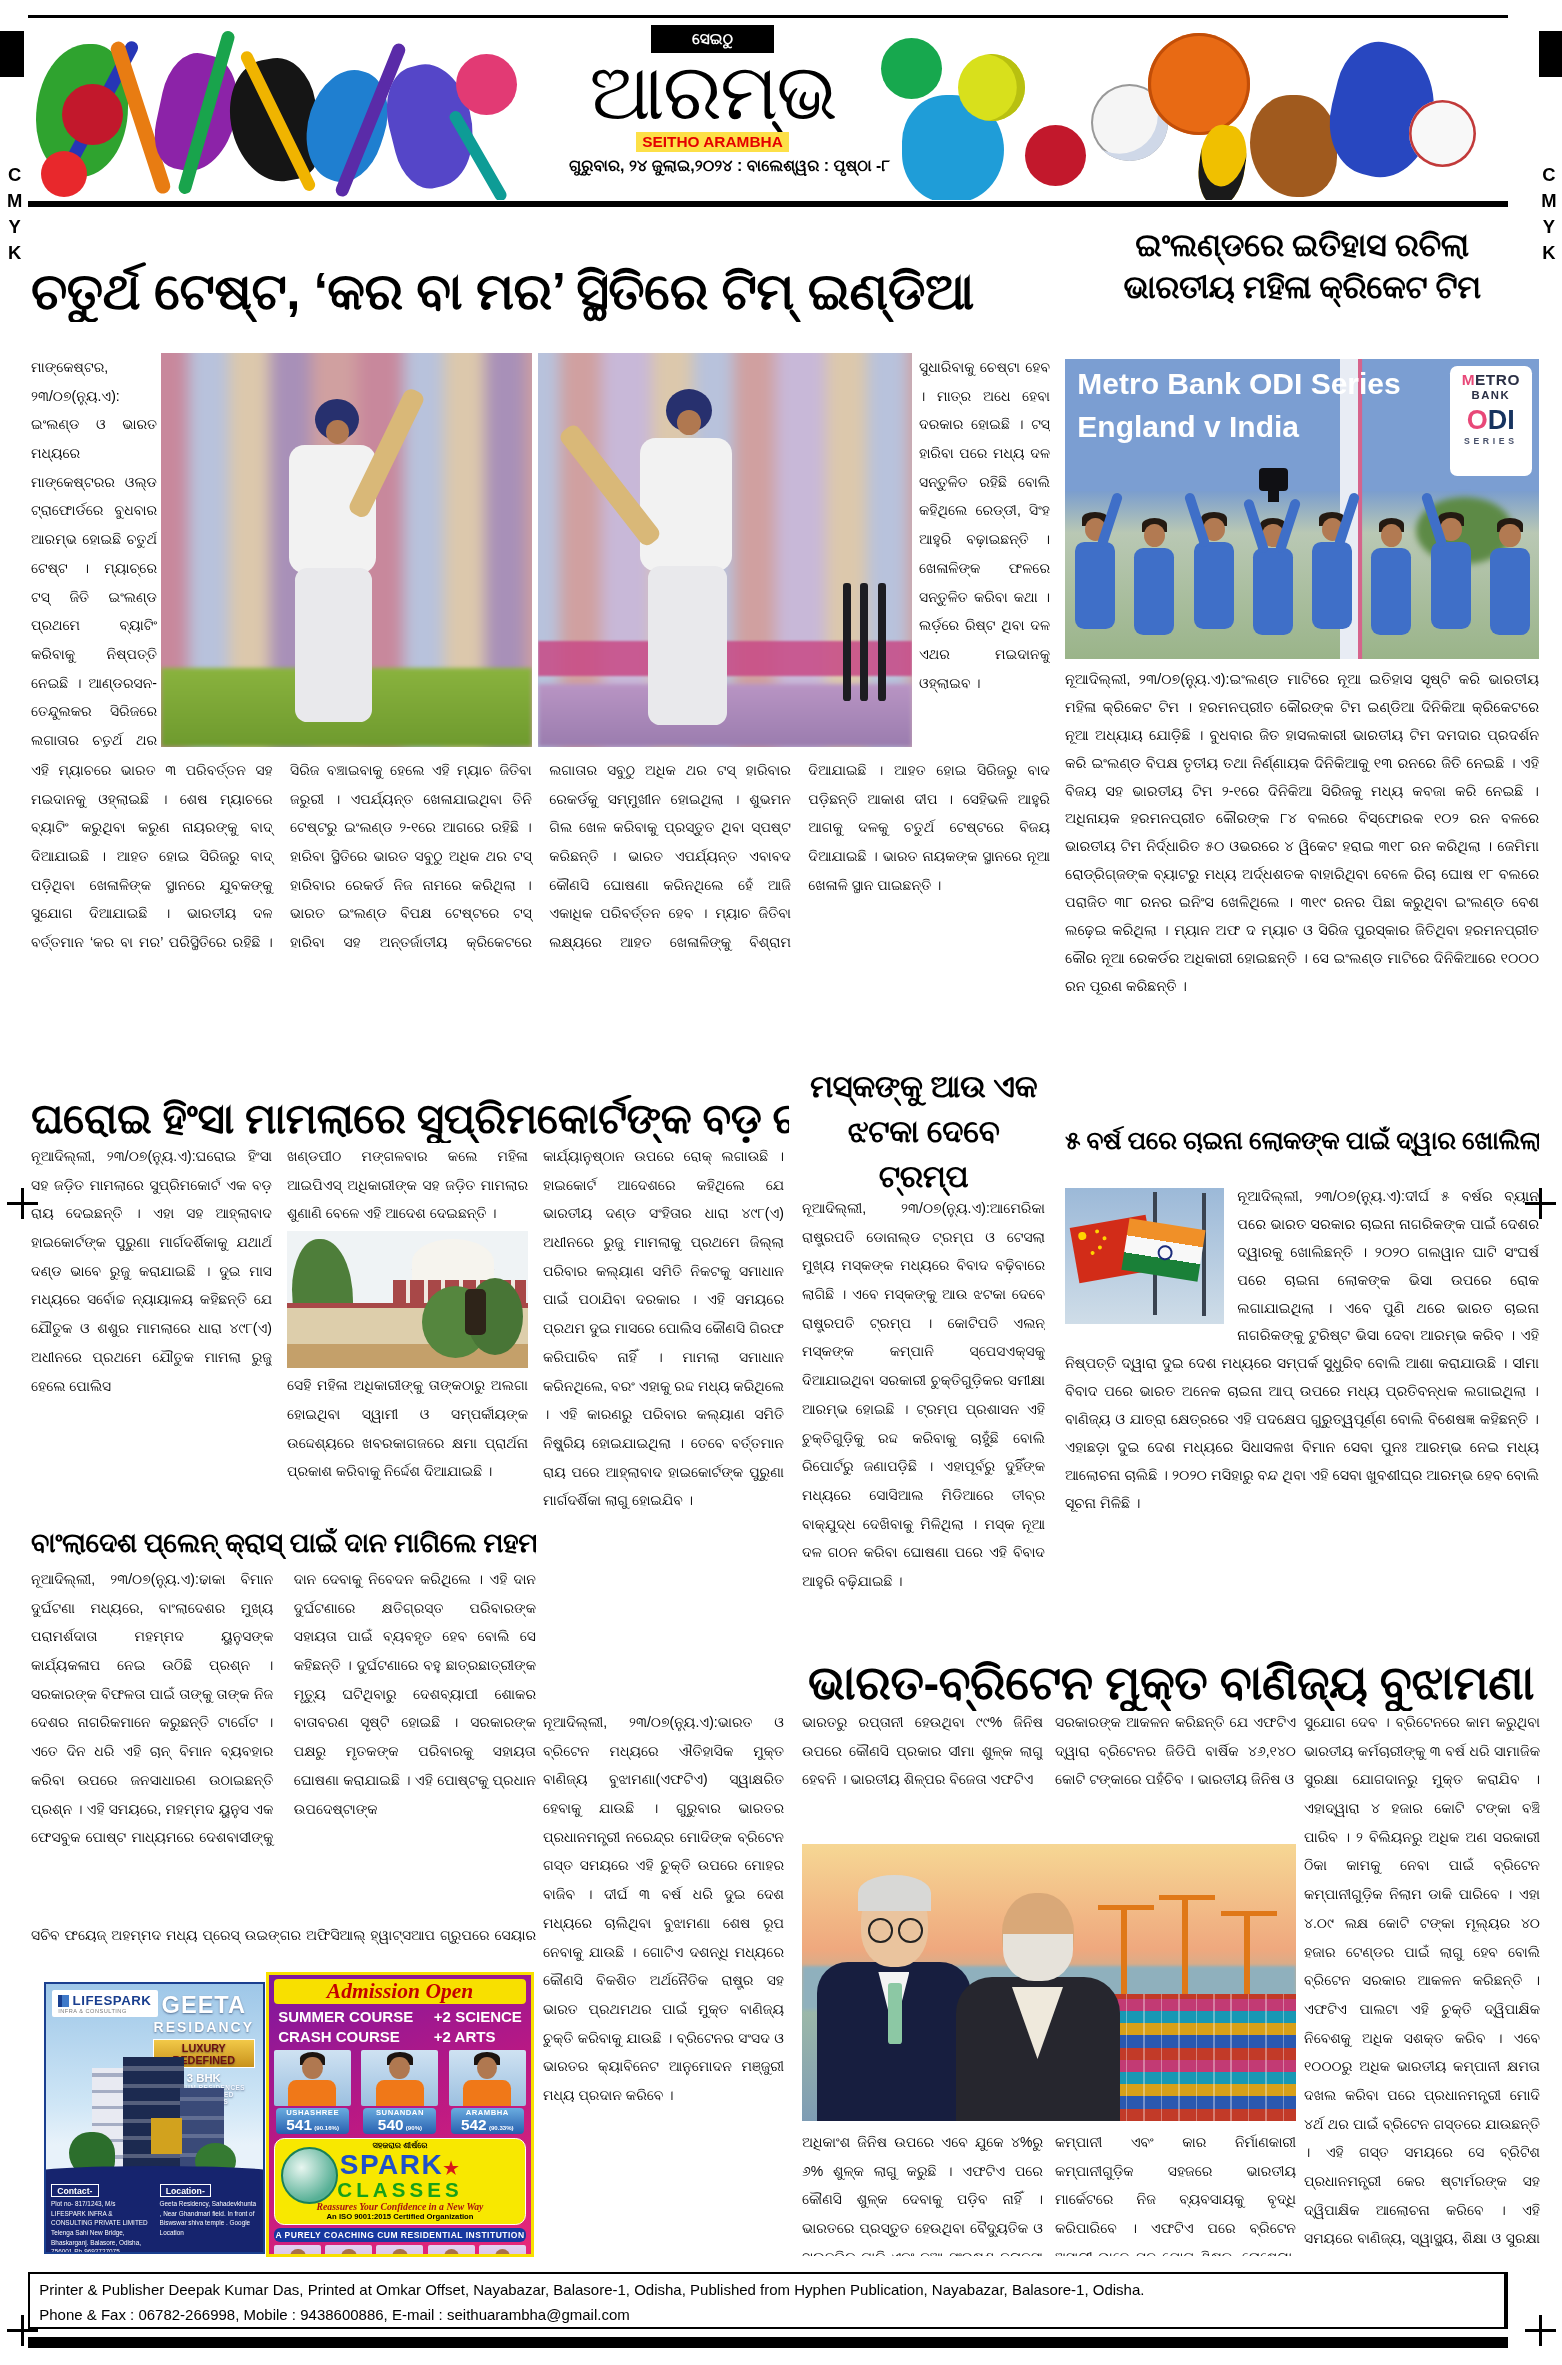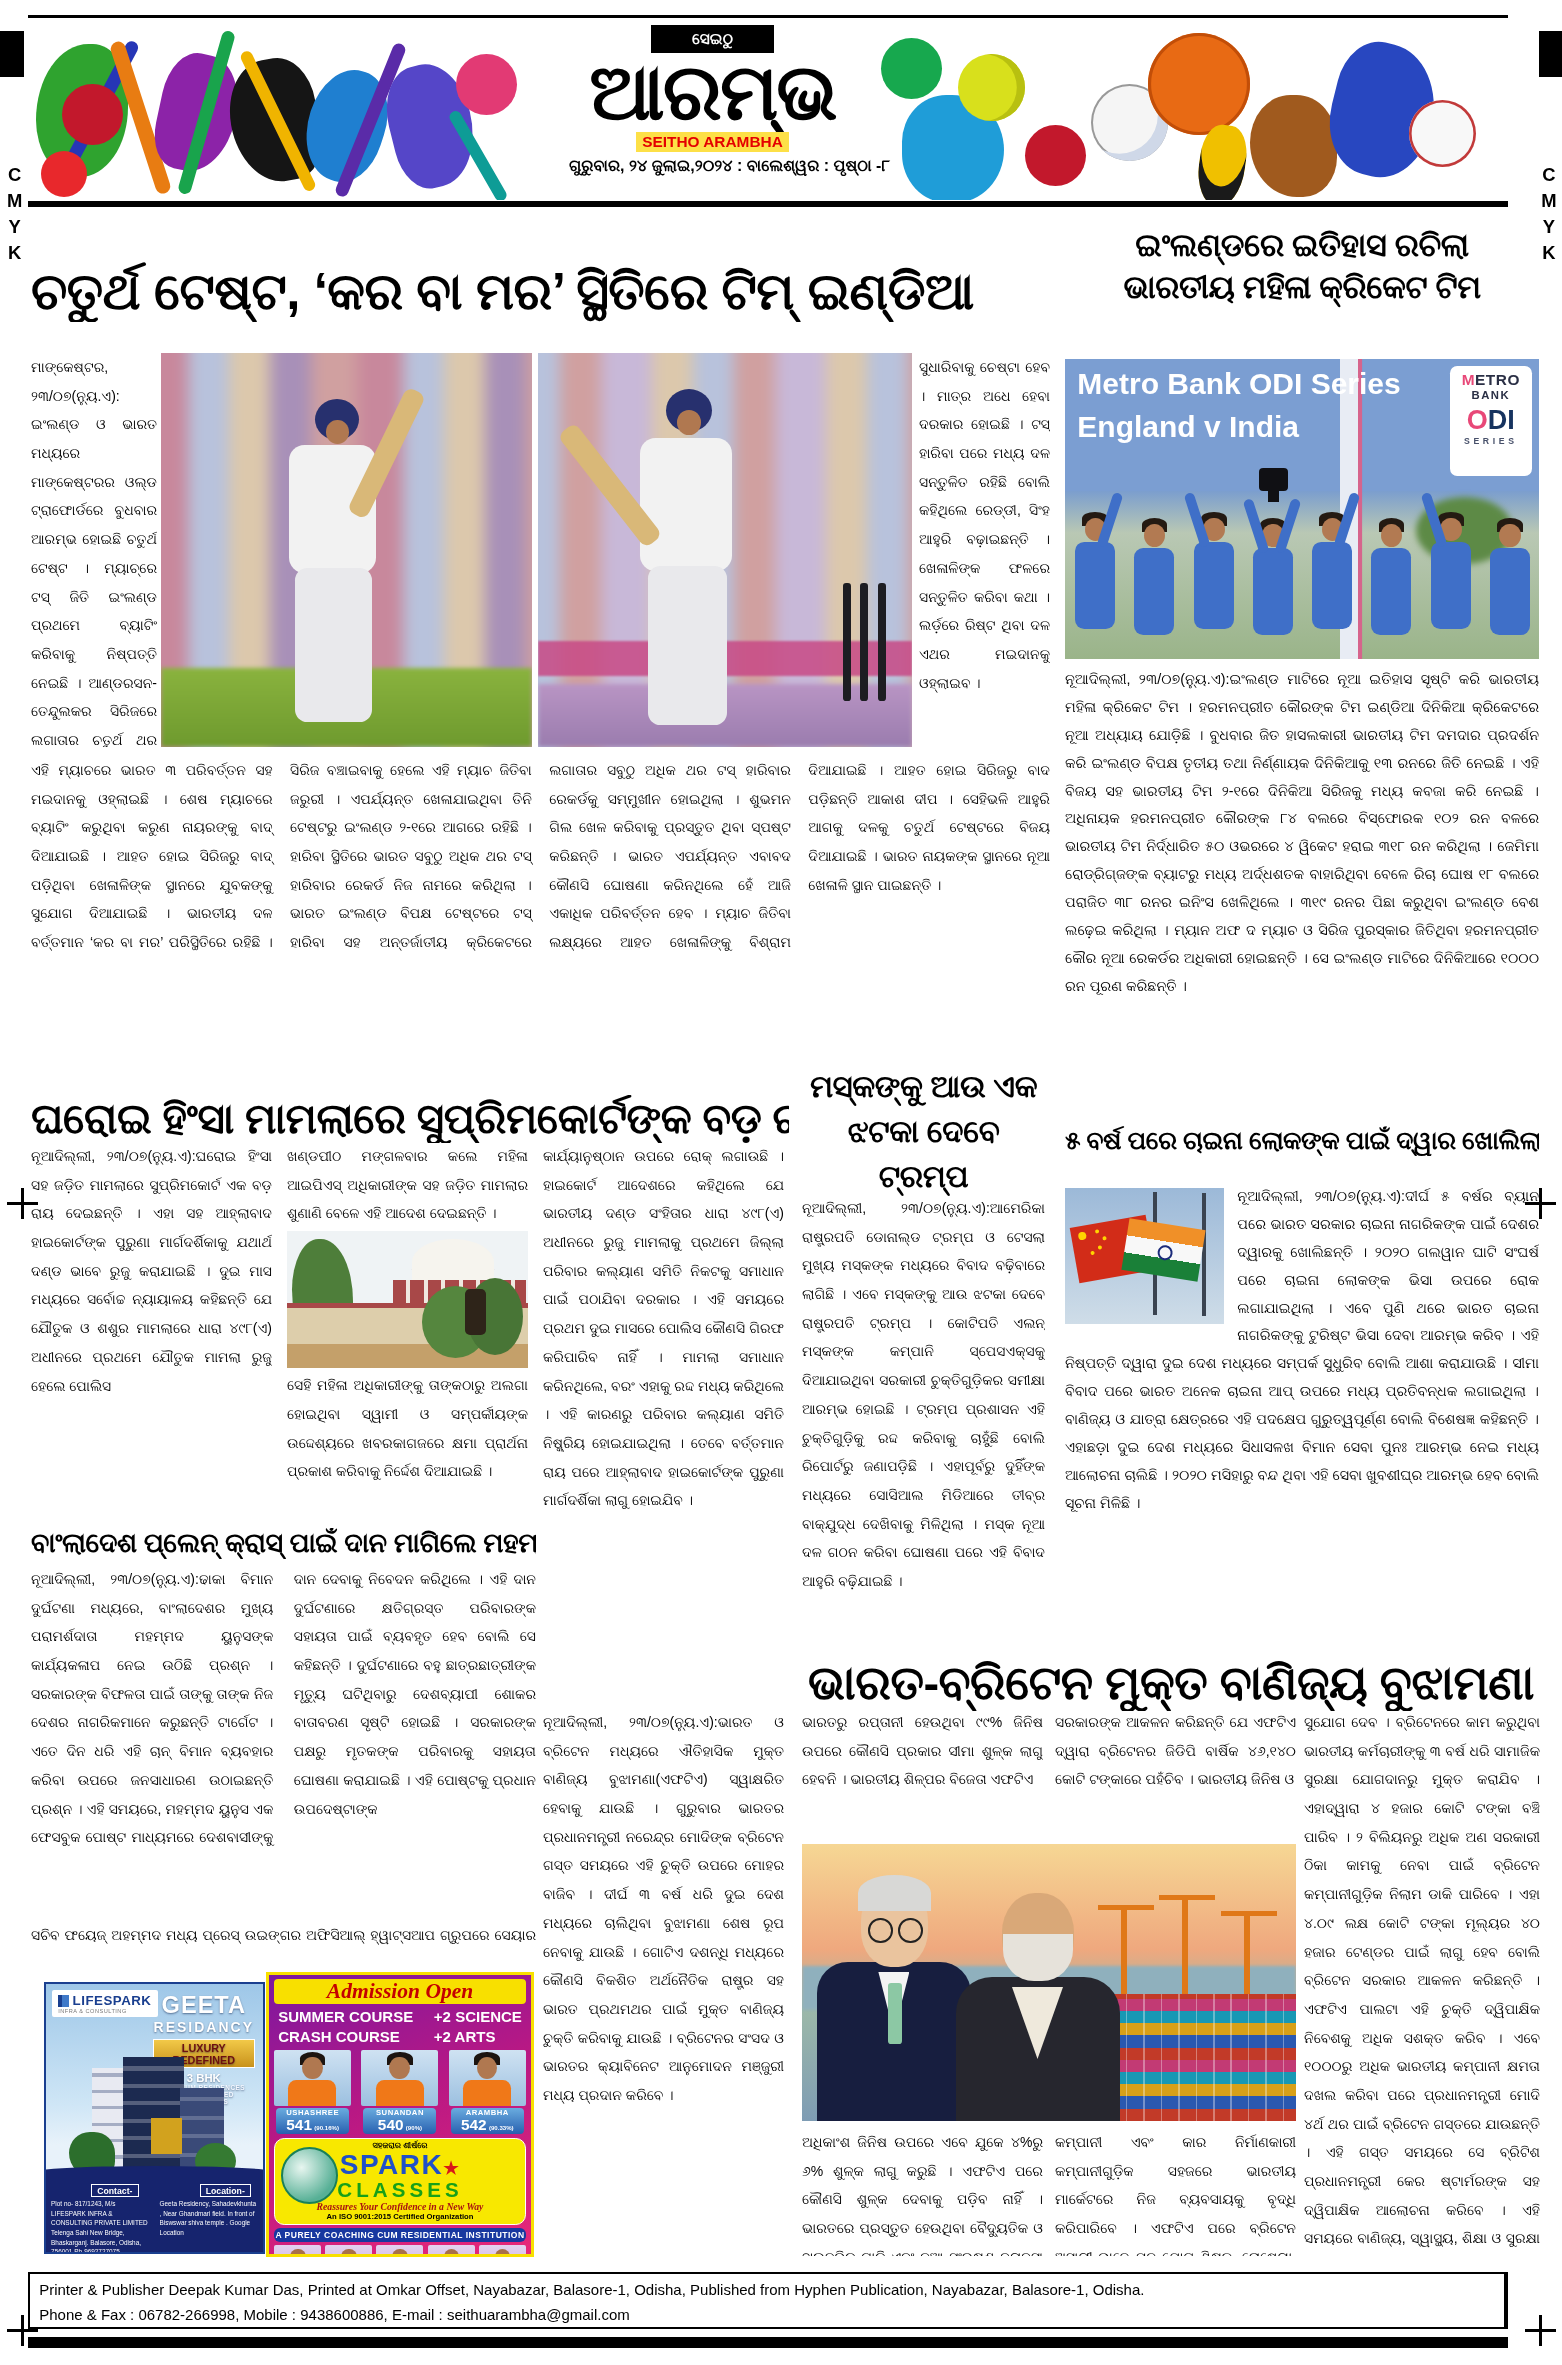--- a/index.html
+++ b/index.html
@@ -10,21 +10,21 @@
         writing-mode:vertical-lr;text-orientation:upright;letter-spacing:5.1px;color:#000;}
   .cmyk.left{left:3.1px;} .cmyk.right{right:3.1px;}
   .corner{position:absolute;background:#000;}
   .reg{position:absolute;width:31px;height:31px;}
   .reg::before{content:"";position:absolute;left:0;right:0;top:14.3px;height:2.6px;background:#000;}
   .reg::after{content:"";position:absolute;top:0;bottom:0;left:14.3px;width:2.6px;background:#000;}
   
   .rule{position:absolute;background:#000;}
   .mast-center{position:absolute;left:569px;top:24.6px;width:287px;height:177px;text-align:center;}
   .kicker{margin:0 auto;width:123px;height:28px;background:#000;color:#fff;font-size:15.4px;line-height:28px;font-weight:bold;}
-  .m-title{font-size:78px;font-weight:bold;line-height:1.02;letter-spacing:-2px;}
+  .m-title{font-size:78px;font-weight:normal;line-height:1.02;letter-spacing:-2px;}
   .m-sub{display:inline-block;background:#fde047;color:#e40000;font-weight:bold;font-size:15.4px;padding:1px 6.1px;}
   .m-date{font-size:16px;font-weight:bold;margin-top:5.1px;white-space:nowrap;}
   .mast-art{position:absolute;top:23px;height:177px;overflow:hidden;}
   .mast-art div{position:absolute;}
   
   .a1{left:5.1px;top:20.5px;width:92px;height:133px;background:#2fa32f;border-radius:60% 40% 55% 45%;}
   .a2{left:61px;top:10.2px;width:13.3px;height:154px;background:#2636b6;transform:rotate(28deg);border-radius:10.2px;}
   .a3{left:31px;top:61px;width:61px;height:61px;background:#c2182c;border-radius:50%;}
   .a4{left:102px;top:15.4px;width:15.4px;height:159px;background:#e87c12;transform:rotate(-18deg);border-radius:10.2px;}
   .a5{left:128px;top:31px;width:77px;height:118px;background:#8c23a8;border-radius:45% 55% 60% 40%;transform:rotate(12deg);}
@@ -152,21 +152,21 @@
   .bt-b{left:18.4px;top:11.3px;width:36px;height:107px;background:#e8eaf2;
         background-image:repeating-linear-gradient(0deg,rgba(40,60,110,.35) 0 3.1px,transparent 3.1px 16.4px);}
   .bt-c{left:106px;top:31px;width:44px;height:87px;background:#3a4a78;
         background-image:repeating-linear-gradient(0deg,rgba(255,255,255,.2) 0 4.1px,transparent 4.1px 18.4px);}
   .bt-d{left:77px;top:61px;width:31px;height:36px;background:#d2a21e;}
   .g-palm{left:-5.1px;bottom:-3.1px;width:46px;height:46px;background:#2c6e2c;border-radius:50% 50% 40% 60%;}
   .g-palm2{right:-3.1px;bottom:-4.1px;width:41px;height:36px;background:#357a32;border-radius:50%;}
   .g-wave{position:absolute;left:-10%;bottom:71px;width:120%;height:15.4px;background:#16246e;border-radius:100% 100% 0 0;}
   .g-bottom{position:absolute;left:0;bottom:0;width:100%;height:72px;background:#16246e;color:#fff;display:flex;}
   .g-cell{flex:1;padding:4.1px 5.1px;}
-  .g-label{display:inline-block;border:1px solid #fff;padding:0.5px 5.1px;font-weight:bold;font-size:8.7px;margin-bottom:2px;margin-left:40px;}
+  .g-label{display:inline-block;border:1px solid #fff;padding:0.5px 5.1px;font-weight:bold;font-size:8.7px;margin-bottom:2px;}
   .g-txt{font-size:6.4px;line-height:1.5;}
   .ad-spark{position:absolute;left:266px;top:1972px;width:262px;height:279px;border:3.1px solid #f8e000;
             background:linear-gradient(160deg,#7c18a0 0%,#b81884 45%,#e82878 100%);overflow:hidden;}
   .sp-adm{margin:4.1px 5.1px 2px;background:#f8e000;text-align:center;font-size:21.5px;font-weight:bold;font-style:italic;
           color:#c40000;font-family:"Liberation Serif",serif;border-radius:4.1px;}
   .sp-courses{display:flex;justify-content:space-between;padding:1px 9.2px;color:#fff;font-weight:bold;font-size:15px;line-height:1.35;}
   .sp-toppers{display:flex;justify-content:space-around;margin-top:1px;}
   .topper{width:77px;text-align:center;}
   .t-photo{height:56px;background:linear-gradient(#cfe2f2,#9cc0e0);position:relative;border-radius:2px;overflow:hidden;}
   .t-photo .hd{position:absolute;left:28px;top:7.2px;width:20.5px;height:22.5px;background:#b07850;border-radius:50%;}

